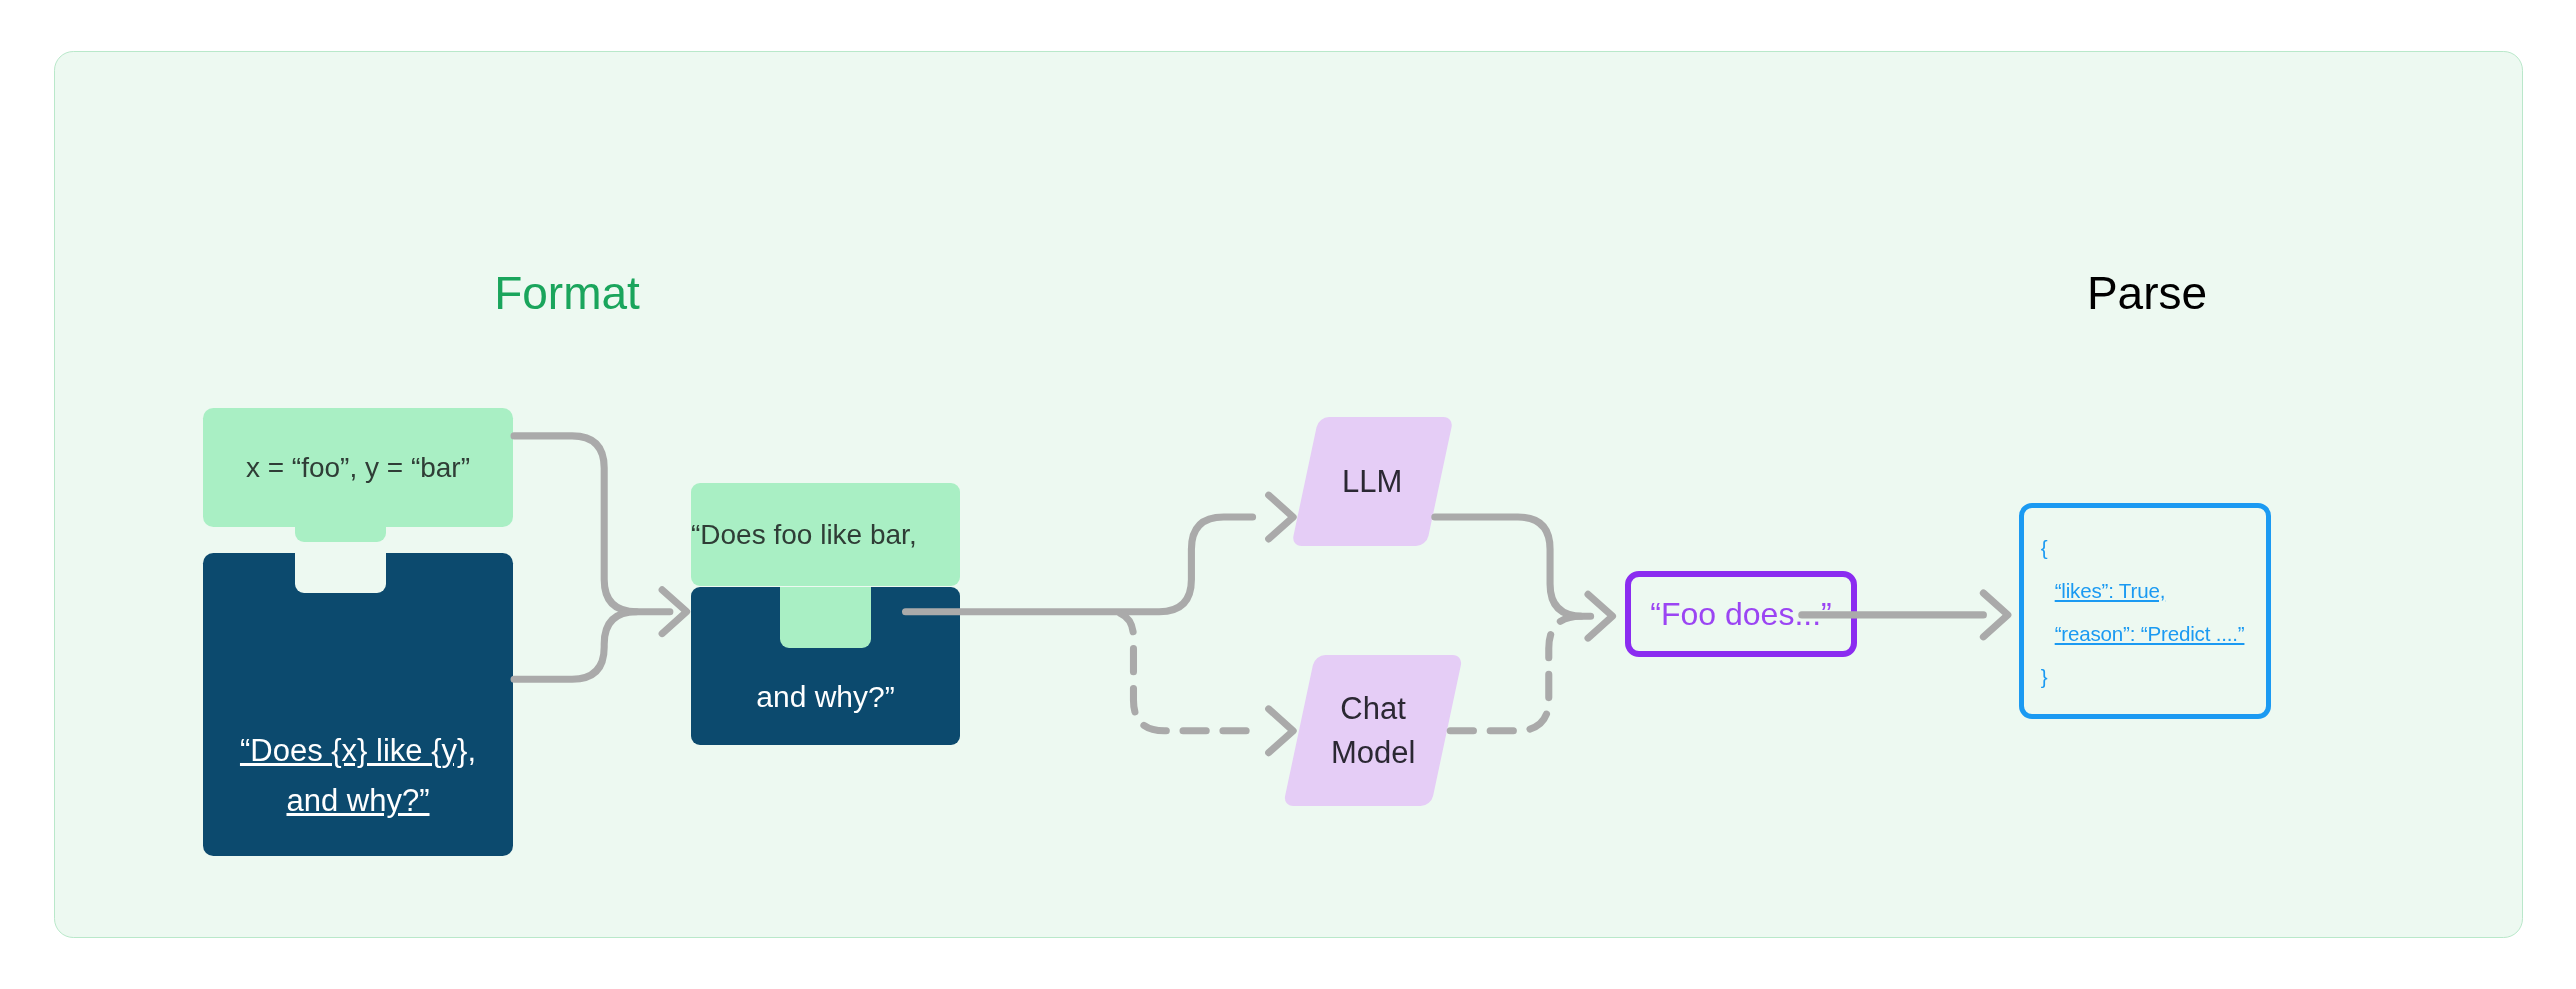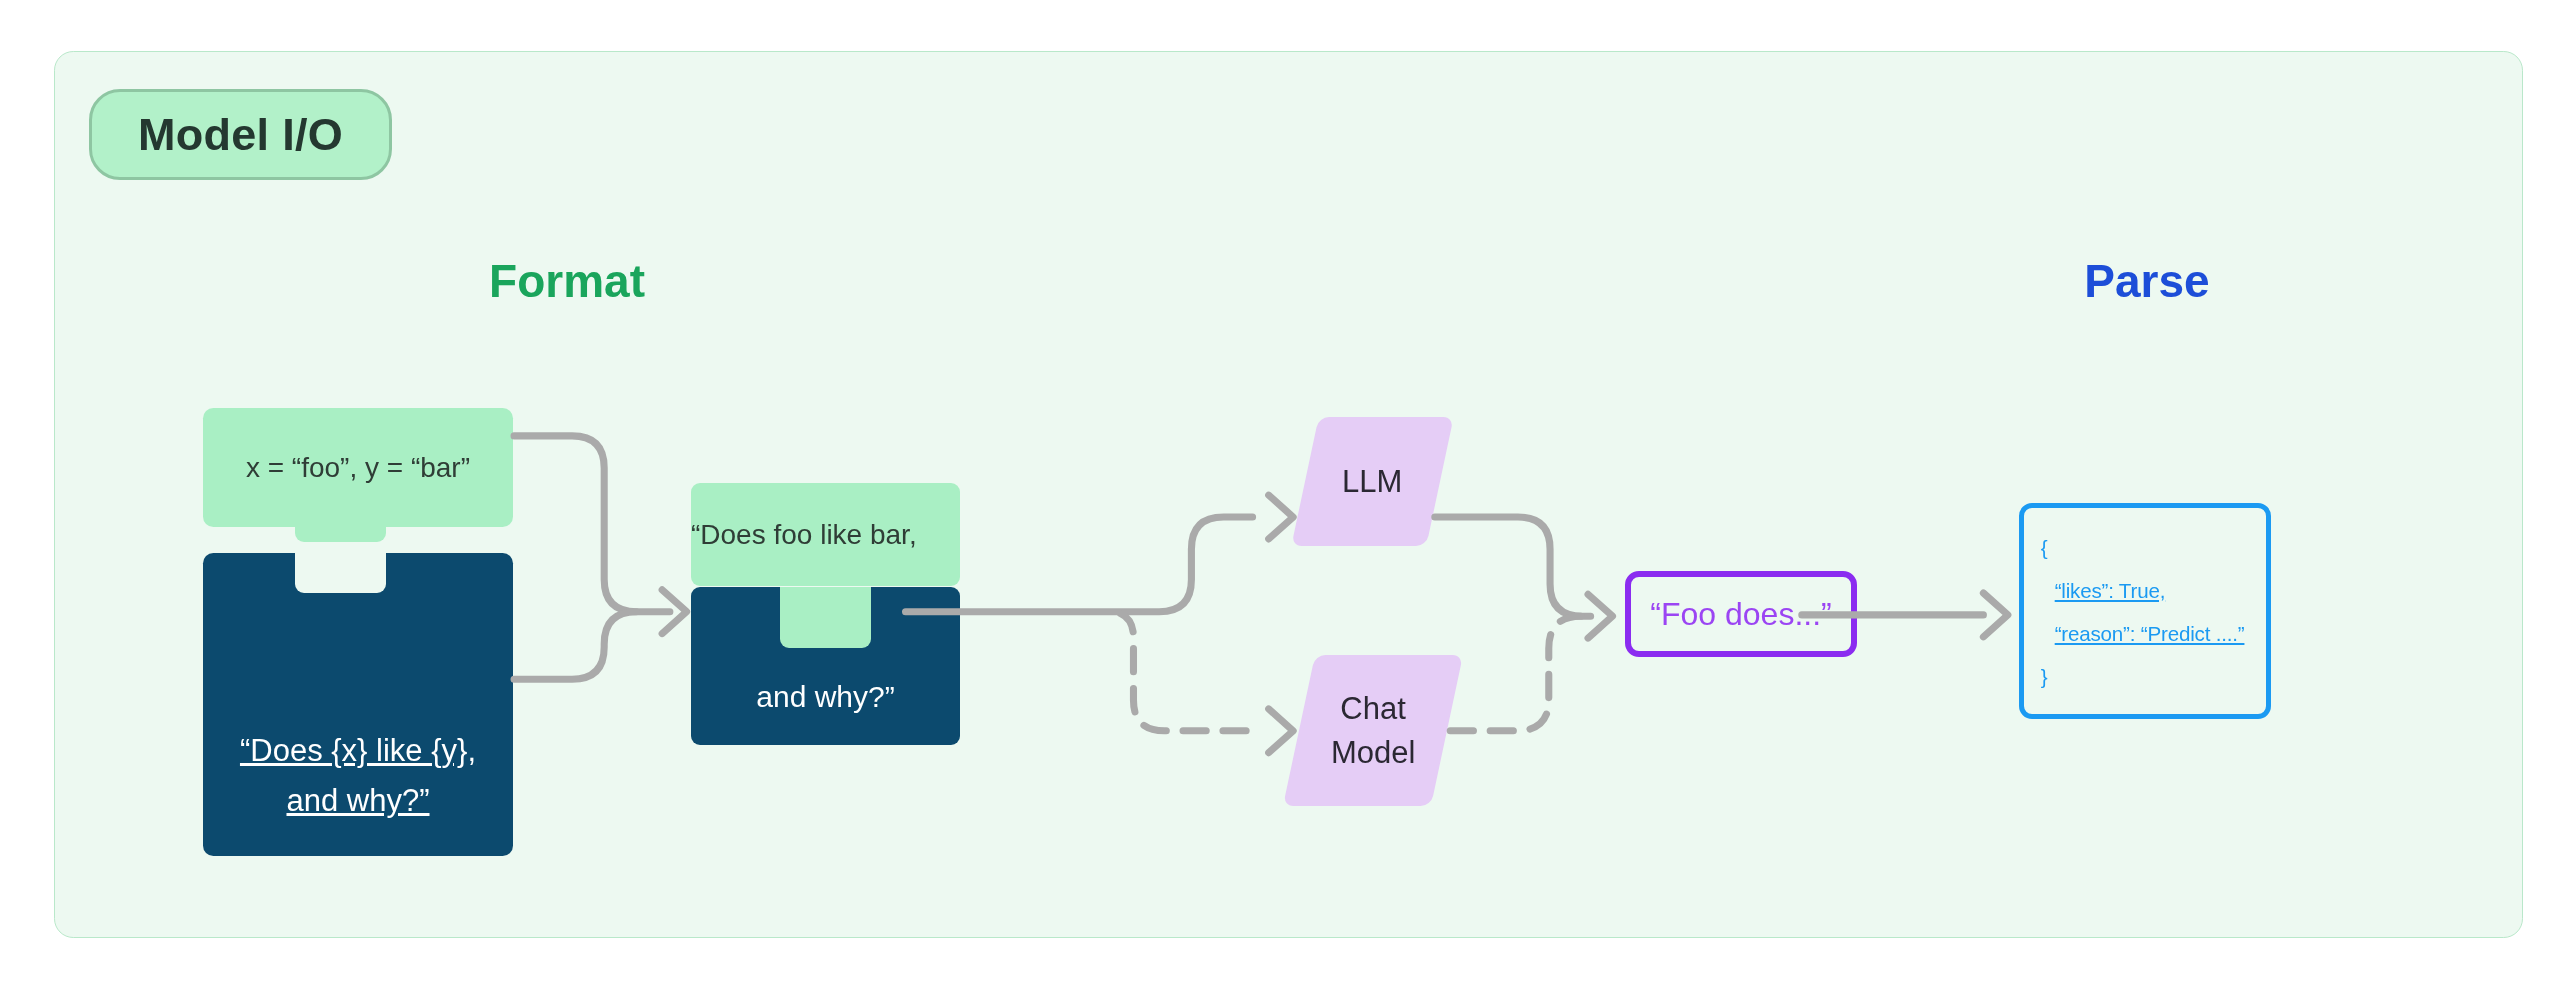--- a/index.html
+++ b/index.html
@@ -16,26 +16,26 @@
   }
   
   .badge{
     left:34px;top:37px;width:303px;height:91px;
     background:#b2f1c9;border:3.9px solid #8ec6a2;border-radius:31px;
     display:flex;align-items:center;justify-content:center;
     font-size:45px;font-weight:700;color:#243830;letter-spacing:0.3px;
   }
   
   .hdr{
-    top:200px;width:258px;height:58px;text-align:center;
-    font-size:46px;font-weight:700;line-height:58px;
+    top:212px;width:258px;height:58px;text-align:center;
+    font-size:46px;font-weight:400;line-height:58px;
   }
   .hdr-format{left:383px;color:#1aa55c;}
   .hdr-predict{left:1260px;color:#8a35f1;}
-  .hdr-parse{left:1963px;color:#1d4ed8;}
+  .hdr-parse{left:1963px;color:#000000;}
   
   .greenlight{background:#a9efc4;}
   .greendark{background:#0c4a6e;}
   .box-vars{
     left:148px;top:324px;width:310px;height:119px;border-radius:10.3px;
     display:flex;align-items:center;justify-content:center;
     font-size:28px;color:#2f3d36;white-space:nowrap;margin-top:32px;
   }
   .tab-vars{left:240px;top:443px;width:91px;height:47px;border-radius:0 0 9px 9px;}
   .box-template{
@@ -79,23 +79,20 @@
   
   svg.wires{position:absolute;left:0;top:0;width:2576px;height:989px;pointer-events:none;z-index:5;}
   .wire{fill:none;stroke:#aaaaaa;stroke-width:11;stroke-linecap:round;stroke-linejoin:round;}
   .wire.dashed{stroke-dasharray:36 26;}
 </style>
 </head>
 <body>
 
 <div class="abs container">
 
-  <div class="abs badge">
-    <span>Model I/O</span>
-  </div>
 
   <div class="abs hdr hdr-format">Format</div>
   <div class="abs hdr hdr-parse">Parse</div>
 
   <div class="abs greenlight box-vars">
     <span>x = “foo”, y = “bar”</span>
   </div>
   <div class="abs greenlight tab-vars"></div>
 
   <div class="abs greendark box-template">

